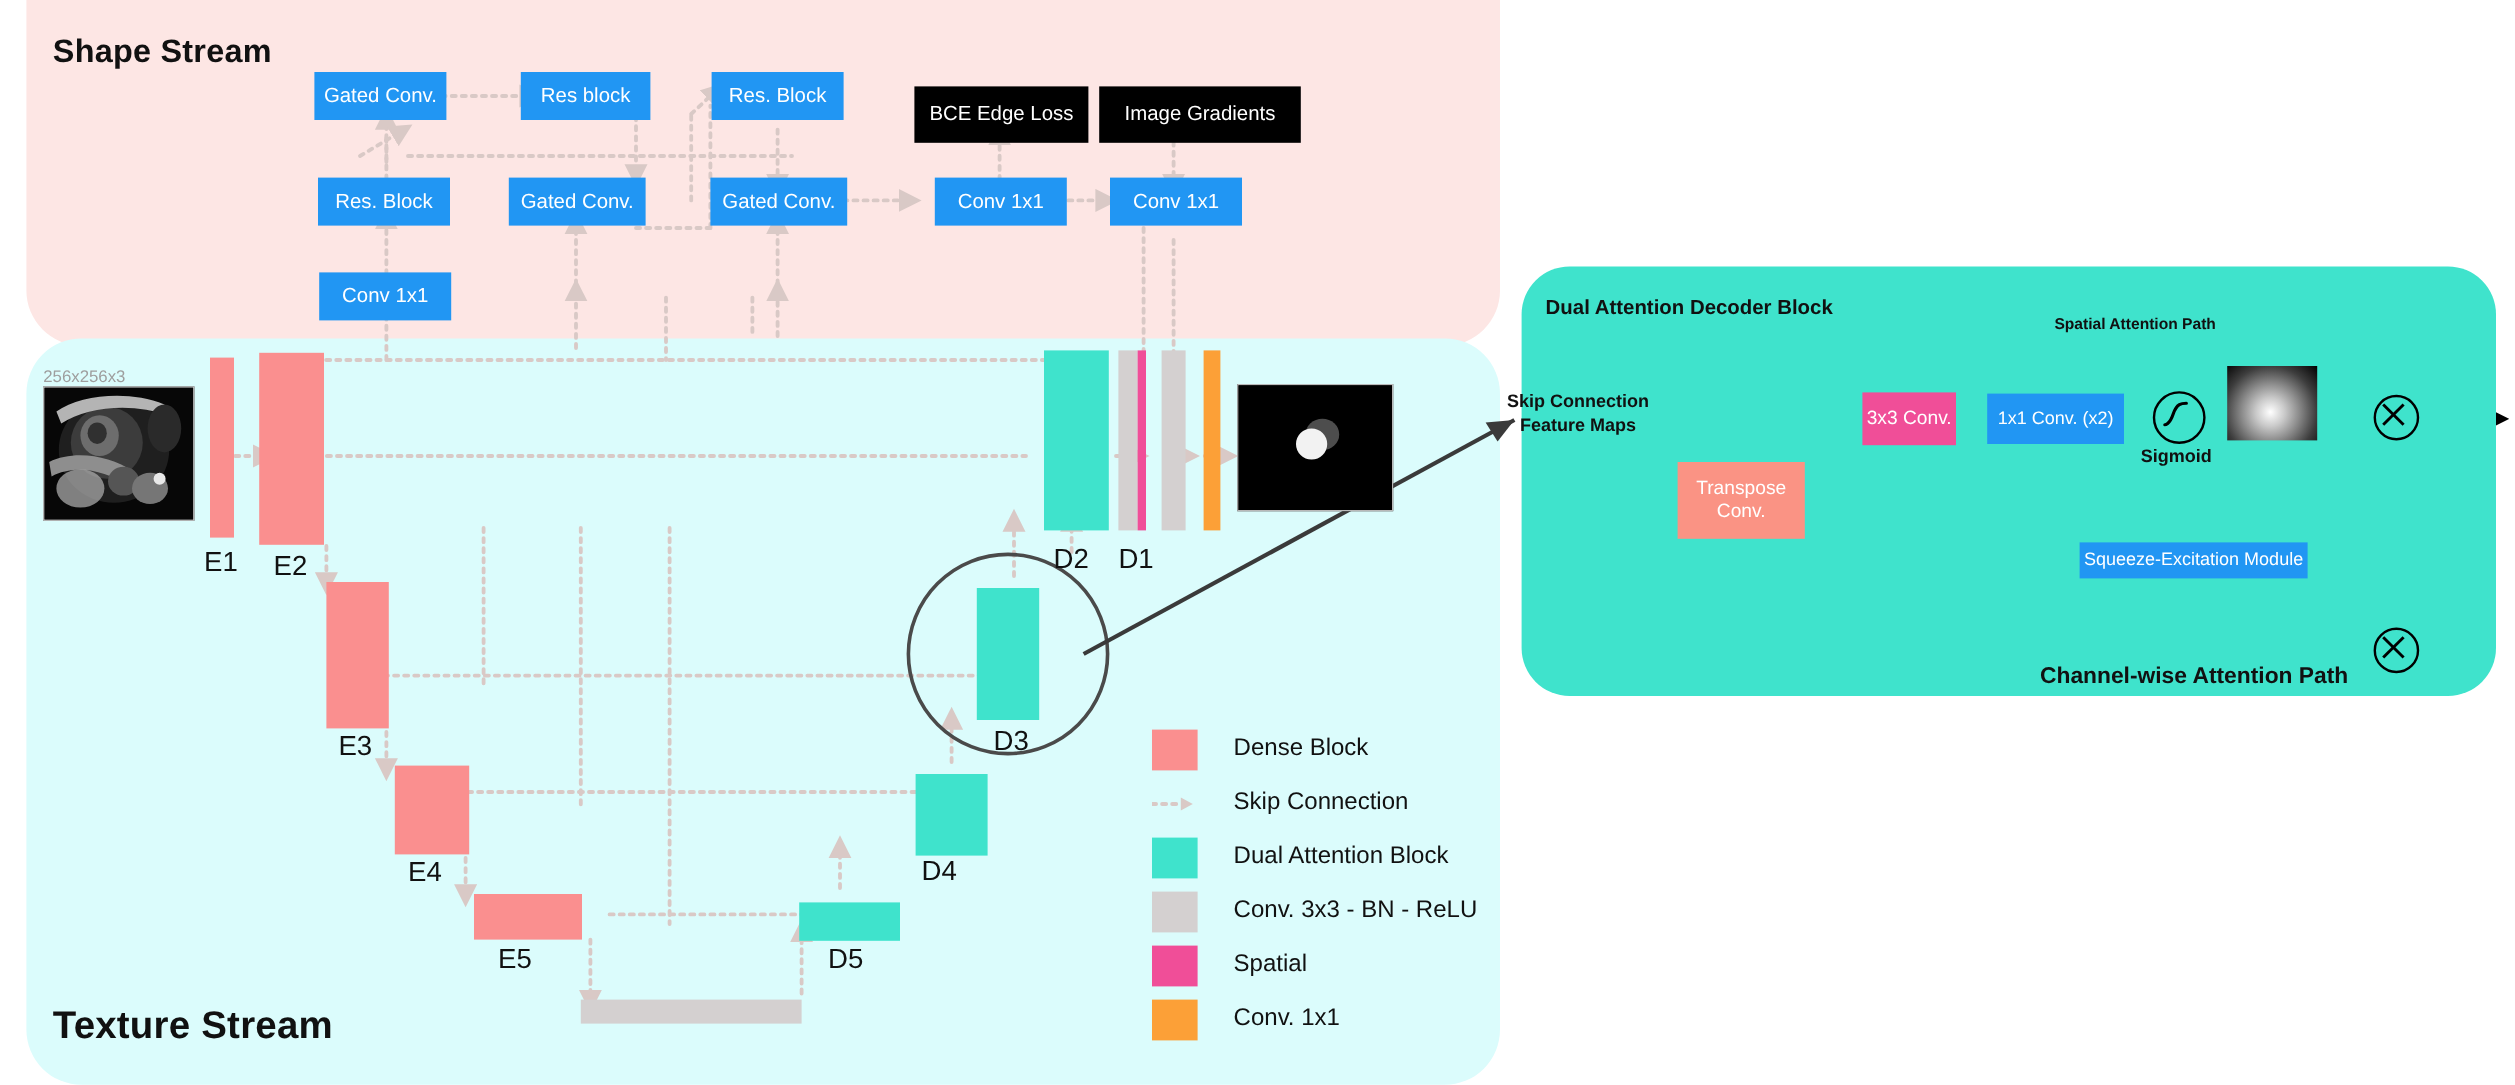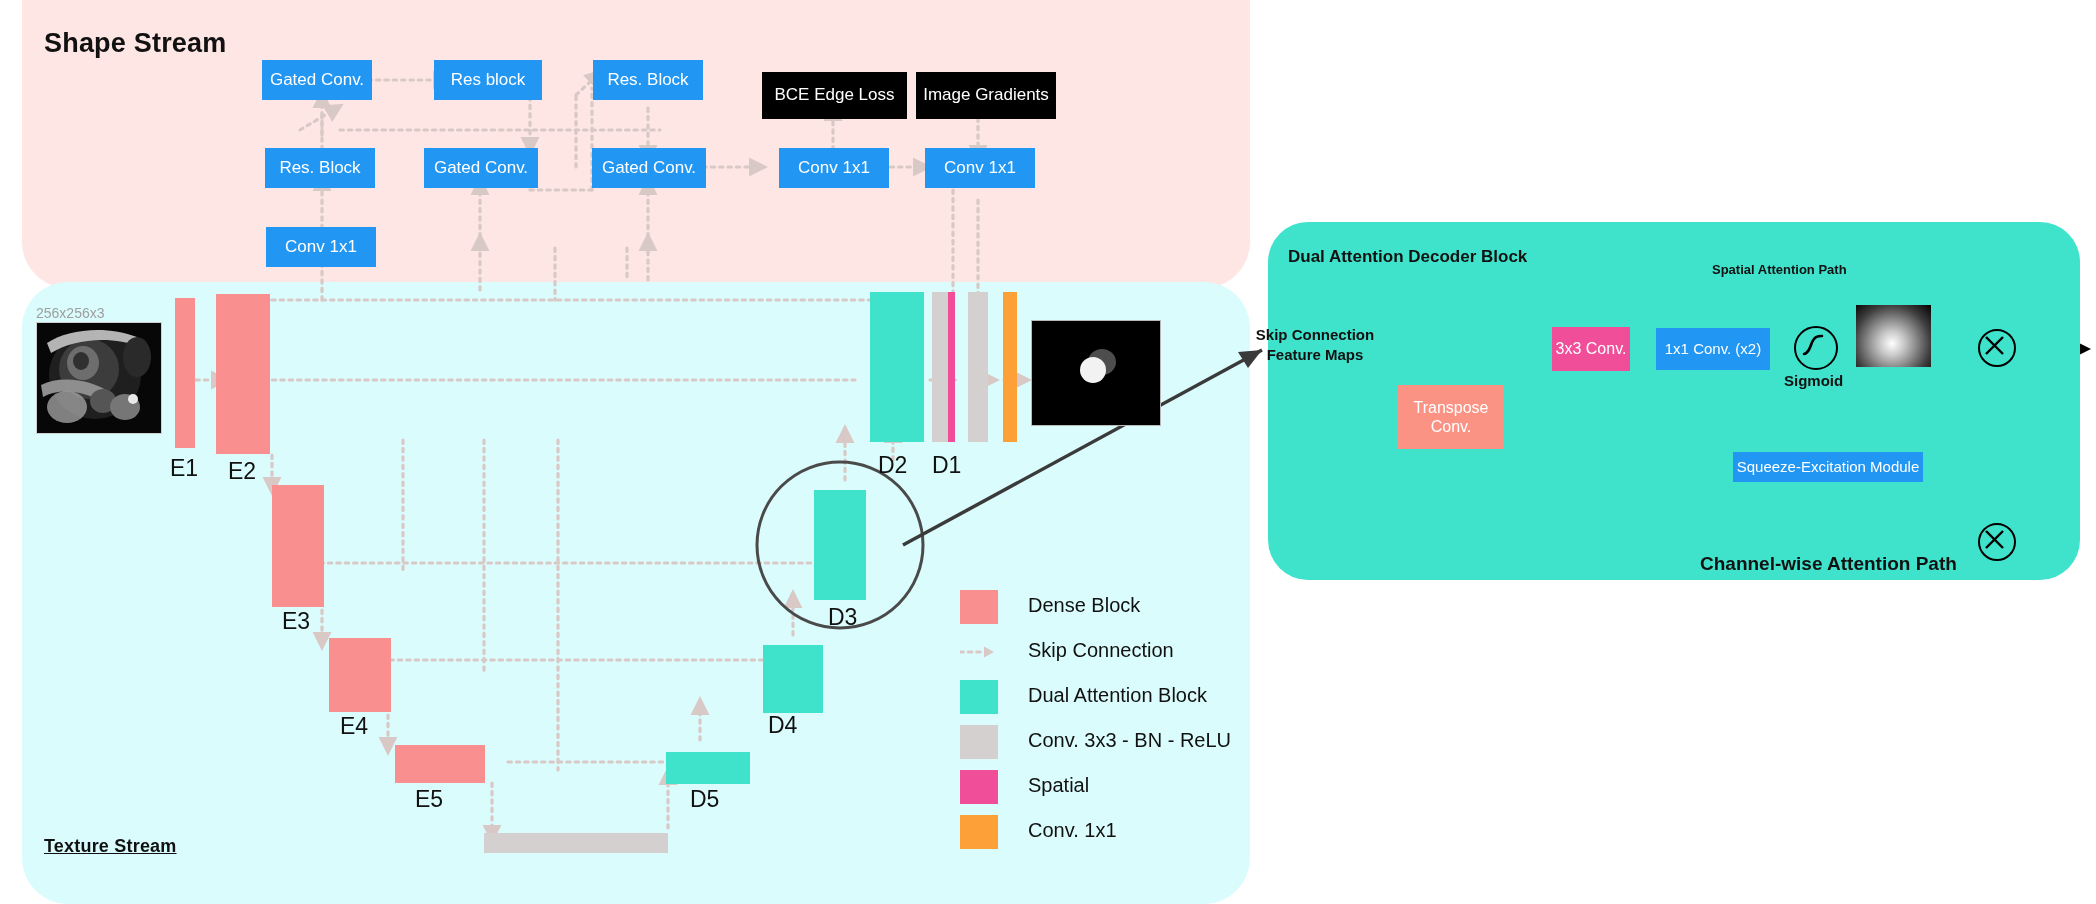--- a/index.html
+++ b/index.html
@@ -12,21 +12,21 @@
   .panel{position:absolute;}
   #shape-panel{left:22px;top:0;width:1228px;height:288px;
      background:#FDE6E4;border-radius:0 0 46px 46px;}
   #texture-panel{left:22px;top:282px;width:1228px;height:622px;
      background:#DBFCFC;border-radius:46px 46px 46px 46px;}
   #attn-panel{left:1268px;top:222px;width:812px;height:358px;
      background:#3FE3CC;border-radius:40px;}
 
   .panel-title{position:absolute;font-weight:bold;color:#111;}
   #shape-title{left:44px;top:28px;font-size:27px;letter-spacing:.2px;}
-  #texture-title{left:44px;top:836px;font-size:18px;letter-spacing:.2px;text-decoration:underline;}
+  #texture-title{left:44px;top:836px;font-size:32px;letter-spacing:.2px;}
   #attn-title{left:1288px;top:247px;font-size:17px;}
   #spatial-title{left:1712px;top:262px;font-size:13px;font-weight:bold;color:#111;}
   #channel-title{left:1700px;top:553px;font-size:19px;font-weight:bold;color:#111;}
 
   
   .node{position:absolute;display:flex;align-items:center;justify-content:center;
         color:#fff;text-align:center;line-height:1.1;box-sizing:border-box;}
   .blue{background:#2196F3;font-size:17px;}
   .black{background:#000000;font-size:17px;}
   .pink-node{background:#F04E98;font-size:16px;}
@@ -41,21 +41,21 @@
   .magenta{background:#F04E98;}
   .orange{background:#FCA037;}
 
   .blabel{position:absolute;font-size:23px;color:#111;}
 
   
   svg.overlay{position:absolute;left:0;top:0;width:2096px;height:904px;
               pointer-events:none;}
 
   
-  #legend{position:absolute;left:960px;top:586px;width:300px;text-align:right;}
+  #legend{position:absolute;left:960px;top:604px;width:300px;text-align:right;}
   .legend-row{position:relative;height:45px;}
   .legend-sw{position:absolute;left:0;top:4px;width:38px;height:34px;}
   .legend-txt{position:absolute;left:68px;top:8px;font-size:20px;color:#111;
               white-space:nowrap;}
 
   
   #input-img{position:absolute;left:36px;top:322px;width:124px;height:110px;
      background:#0a0a0a;border:1px solid #cfcfcf;overflow:hidden;}
   #input-dims{position:absolute;left:36px;top:305px;font-size:14px;color:#9e9e9e;}
   #out-img{position:absolute;left:1031px;top:320px;width:128px;height:104px;
@@ -176,21 +176,21 @@
   </div>
   <div class="node blue" style="left:434px;top:60px;width:108px;height:40px;">
     <span>Res block</span>
   </div>
   <div class="node blue" style="left:593px;top:60px;width:110px;height:40px;">
     <span>Res. Block</span>
   </div>
   <div class="node black" style="left:762px;top:72px;width:145px;height:47px;">
     <span>BCE Edge Loss</span>
   </div>
-  <div class="node black" style="left:916px;top:72px;width:140px;height:47px;">
+  <div class="node black" style="left:916px;top:72px;width:168px;height:47px;">
     <span>Image Gradients</span>
   </div>
 
   <div class="node blue" style="left:265px;top:148px;width:110px;height:40px;">
     <span>Res. Block</span>
   </div>
   <div class="node blue" style="left:424px;top:148px;width:114px;height:40px;">
     <span>Gated Conv.</span>
   </div>
   <div class="node blue" style="left:592px;top:148px;width:114px;height:40px;">

